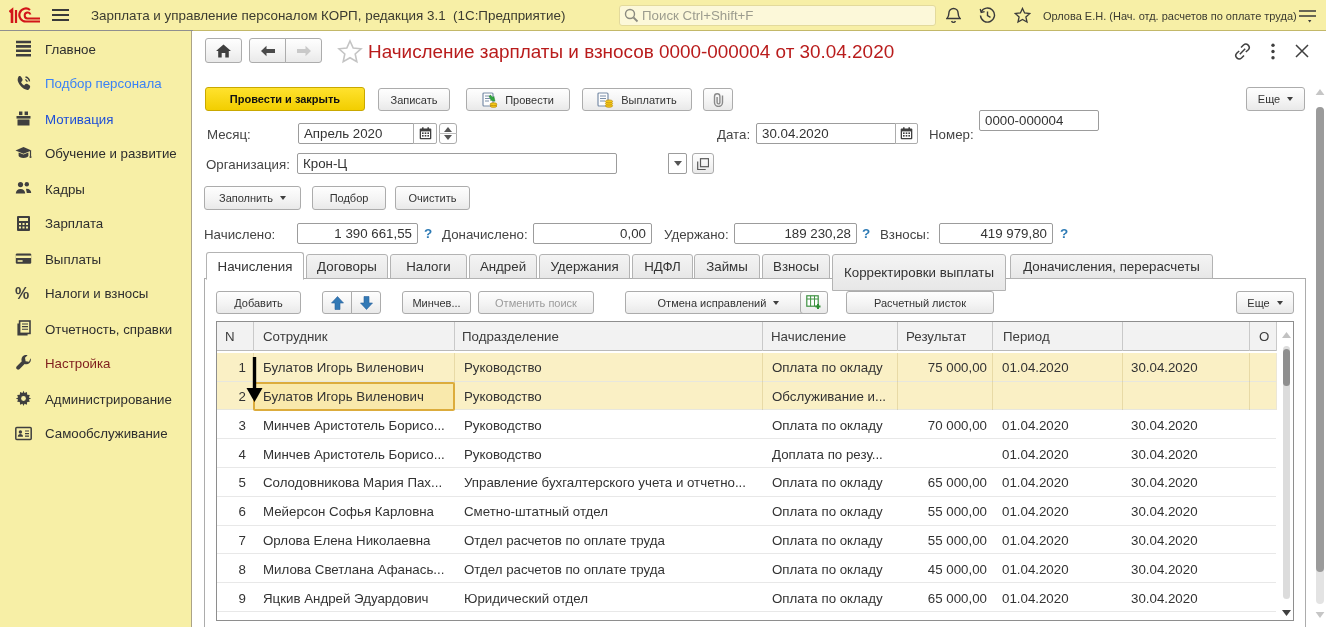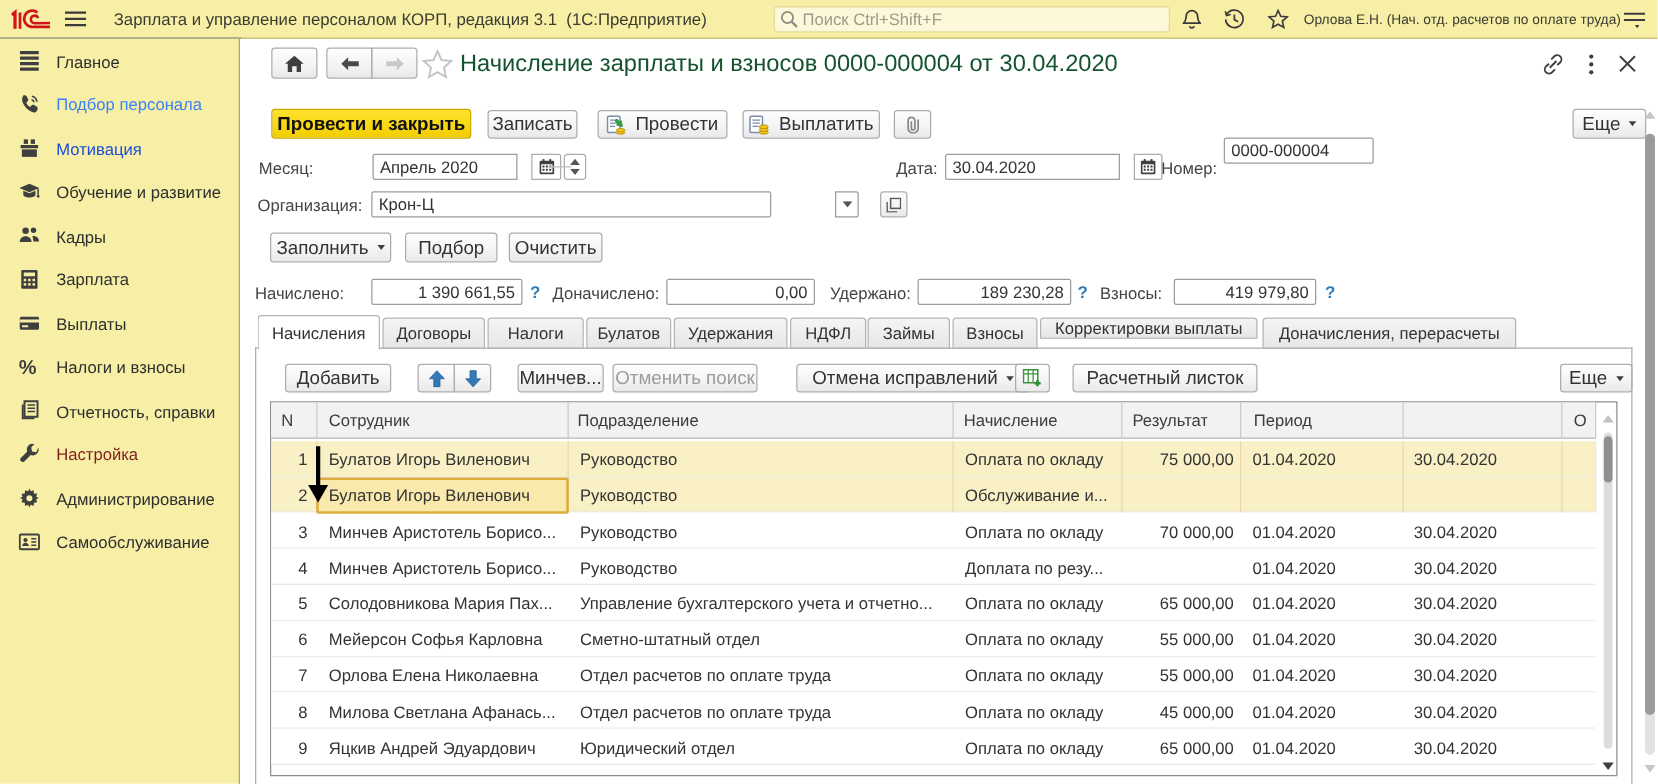--- a/index.html
+++ b/index.html
@@ -1,20 +1,20 @@
 <!DOCTYPE html>
 <html><head><meta charset="utf-8">
 <style>
 *{margin:0;padding:0;box-sizing:border-box}
 html,body{width:1326px;height:627px;overflow:hidden;background:#fff;
   font-family:"Liberation Sans",sans-serif;}
 .ab{position:absolute}
 .btn{position:absolute;border:1px solid #ACACAC;border-radius:3px;
   background:linear-gradient(180deg,#FEFEFE 0%,#F4F4F4 55%,#E9E9E9 100%);
-  font-size:15px;color:#333;display:flex;align-items:center;justify-content:center;margin-left:12px;}
+  font-size:11px;color:#333;display:flex;align-items:center;justify-content:center;}
 .inp{position:absolute;border:1px solid #9C9C9C;border-radius:2px;background:#fff;
   font-size:13.3px;color:#333;display:flex;align-items:center;padding:0 5px;}
 .lbl{position:absolute;font-size:13.3px;color:#444;white-space:nowrap}
 .q{position:absolute;font-size:13.5px;font-weight:bold;color:#2E7BB5}
 .tabi{position:absolute;border:1px solid #B3B3B3;border-radius:3px 3px 0 0;
   background:linear-gradient(180deg,#F4F4F4,#E7E7E7);font-size:13.3px;color:#333;
   display:flex;align-items:center;justify-content:center;}
 .cell{position:absolute;font-size:13.3px;color:#333;white-space:nowrap;overflow:hidden}
 </style></head>
 <body>
@@ -154,21 +154,21 @@
     </svg>
 </div>
 <div class="btn" style="left:285px;top:38px;width:37px;height:25px;border-radius:0 3px 3px 0">
  <svg width="16" height="12" viewBox="0 0 16 12">
       <path d="M9.5,0.8 L15,6 L9.5,11.2 V8 H1 V4 H9.5 z" fill="#C9C9C9"></path>
     </svg>
 </div>
 <svg class="ab" style="left:337px;top:39px" width="26" height="25" viewBox="0 0 26 25">
  <path d="M13,2 L16.2,9 L24,9.8 L18.2,15 L19.8,22.6 L13,18.7 L6.2,22.6 L7.8,15 L2,9.8 L9.8,9 z" fill="none" stroke="#C4C4C4" stroke-width="1.6"></path>
 </svg>
-<div class="ab" style="left:368px;top:41px;font-size:18.9px;color:#14532d">Начисление зарплаты и взносов 0000-000004 от 30.04.2020</div>
+<div class="ab" style="left:368px;top:41px;font-size:18.9px;color:#b91c1c">Начисление зарплаты и взносов 0000-000004 от 30.04.2020</div>
 
 <svg class="ab" style="left:1233px;top:42px" width="19" height="19" viewBox="0 0 19 19">
  <g fill="none" stroke="#3F3F3F" stroke-width="1.5">
   <path d="M8,5.5 l2.5,-2.5 a3.4,3.4 0 0 1 4.8,4.8 L12.8,10"></path>
   <path d="M11,13.5 l-2.5,2.5 a3.4,3.4 0 0 1 -4.8,-4.8 L6.2,9"></path>
   <path d="M6.8,12.2 L12.2,6.8"></path>
  </g>
 </svg>
 <svg class="ab" style="left:1270px;top:43px" width="6" height="17" viewBox="0 0 6 17">
  <g fill="#3F3F3F">
@@ -287,26 +287,26 @@
 <div class="lbl" style="left:664px;top:227px">Удержано:</div>
 <div class="inp" style="left:734px;top:223px;width:123px;height:21px;justify-content:flex-end">189 230,28</div>
 <div class="q" style="left:862px;top:226px">?</div>
 <div class="lbl" style="left:880px;top:227px">Взносы:</div>
 <div class="inp" style="left:939px;top:223px;width:114px;height:21px;justify-content:flex-end">419 979,80</div>
 <div class="q" style="left:1060px;top:226px">?</div>
 <div class="ab" style="left:204px;top:278px;width:1102px;height:349px;border:1px solid #ACACAC;border-bottom:none;background:#fff"></div>
 <div class="tabi" style="left:206px;top:252px;width:98px;height:28px;background:#fff;border-bottom:1px solid #fff;z-index:3">Начисления</div>
 <div class="tabi" style="left:306px;top:254px;width:82px;height:25px">Договоры</div>
 <div class="tabi" style="left:390px;top:254px;width:77px;height:25px">Налоги</div>
-<div class="tabi" style="left:469px;top:254px;width:68px;height:25px">Булатов</div>
+<div class="tabi" style="left:469px;top:254px;width:68px;height:25px">Андрей</div>
 <div class="tabi" style="left:539px;top:254px;width:91px;height:25px">Удержания</div>
 <div class="tabi" style="left:632px;top:254px;width:61px;height:25px">НДФЛ</div>
 <div class="tabi" style="left:694px;top:254px;width:66px;height:25px">Займы</div>
 <div class="tabi" style="left:762px;top:254px;width:68px;height:25px">Взносы</div>
-<div class="tabi" style="left:832px;top:254px;width:174px;height:17px">Корректировки выплаты</div>
+<div class="tabi" style="left:832px;top:254px;width:174px;height:37px">Корректировки выплаты</div>
 <div class="tabi" style="left:1010px;top:254px;width:203px;height:25px">Доначисления, перерасчеты</div>
 
 <div class="btn" style="left:216px;top:291px;width:85px;height:23px">Добавить</div>
 <div class="btn" style="left:322px;top:291px;width:30px;height:23px;border-radius:3px 0 0 3px">
  <svg width="13" height="14" viewBox="0 0 13 14">
       <path d="M6.5,0.5 L12.5,7 H9 V13.5 H4 V7 H0.5 z" fill="#3379B5" stroke="#2A619C" stroke-width="0.6"></path>
     </svg>
 </div>
 <div class="btn" style="left:351px;top:291px;width:30px;height:23px;border-radius:0 3px 3px 0">
  <svg width="13" height="14" viewBox="0 0 13 14">

